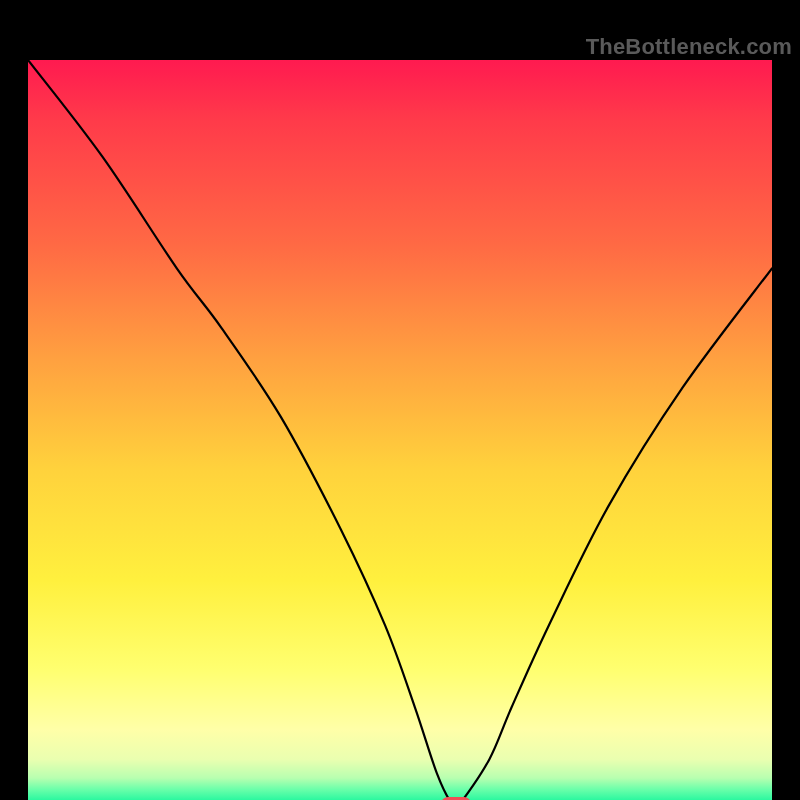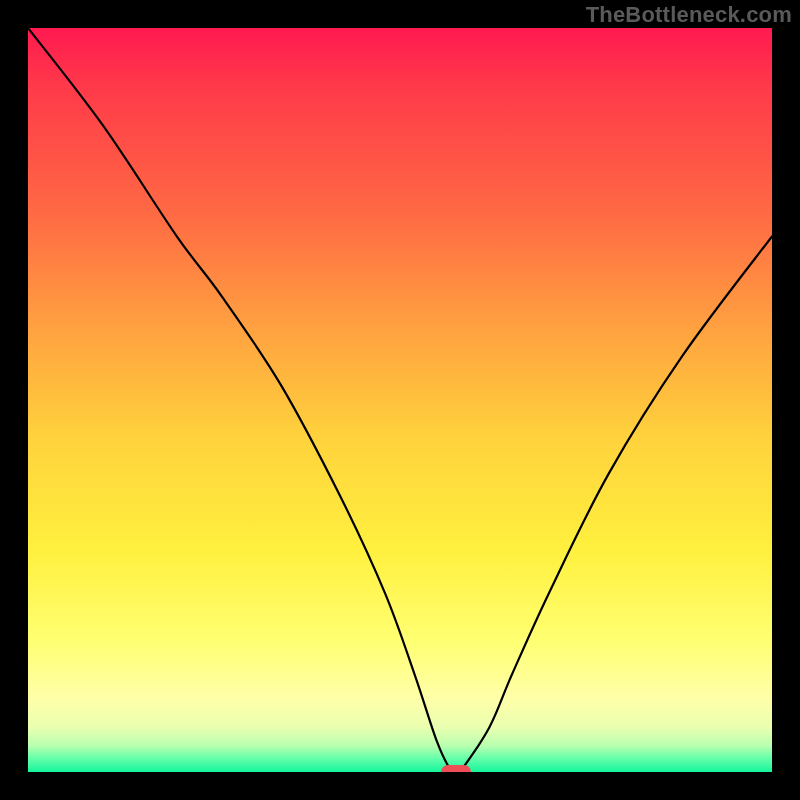--- a/index.html
+++ b/index.html
@@ -9,20 +9,21 @@
     height: 800px;
     background: #000;
     overflow: hidden;
     font-family: Arial, Helvetica, sans-serif;
   }
   .frame {
     position: relative;
     width: 800px;
     height: 753px;
     background: #000;
+    margin-top: 32px;
   }
   .watermark {
     position: absolute;
     top: 2px;
     right: 8px;
     color: #5a5a5a;
     font-size: 22px;
     font-weight: 600;
     letter-spacing: 0.2px;
     z-index: 10;

